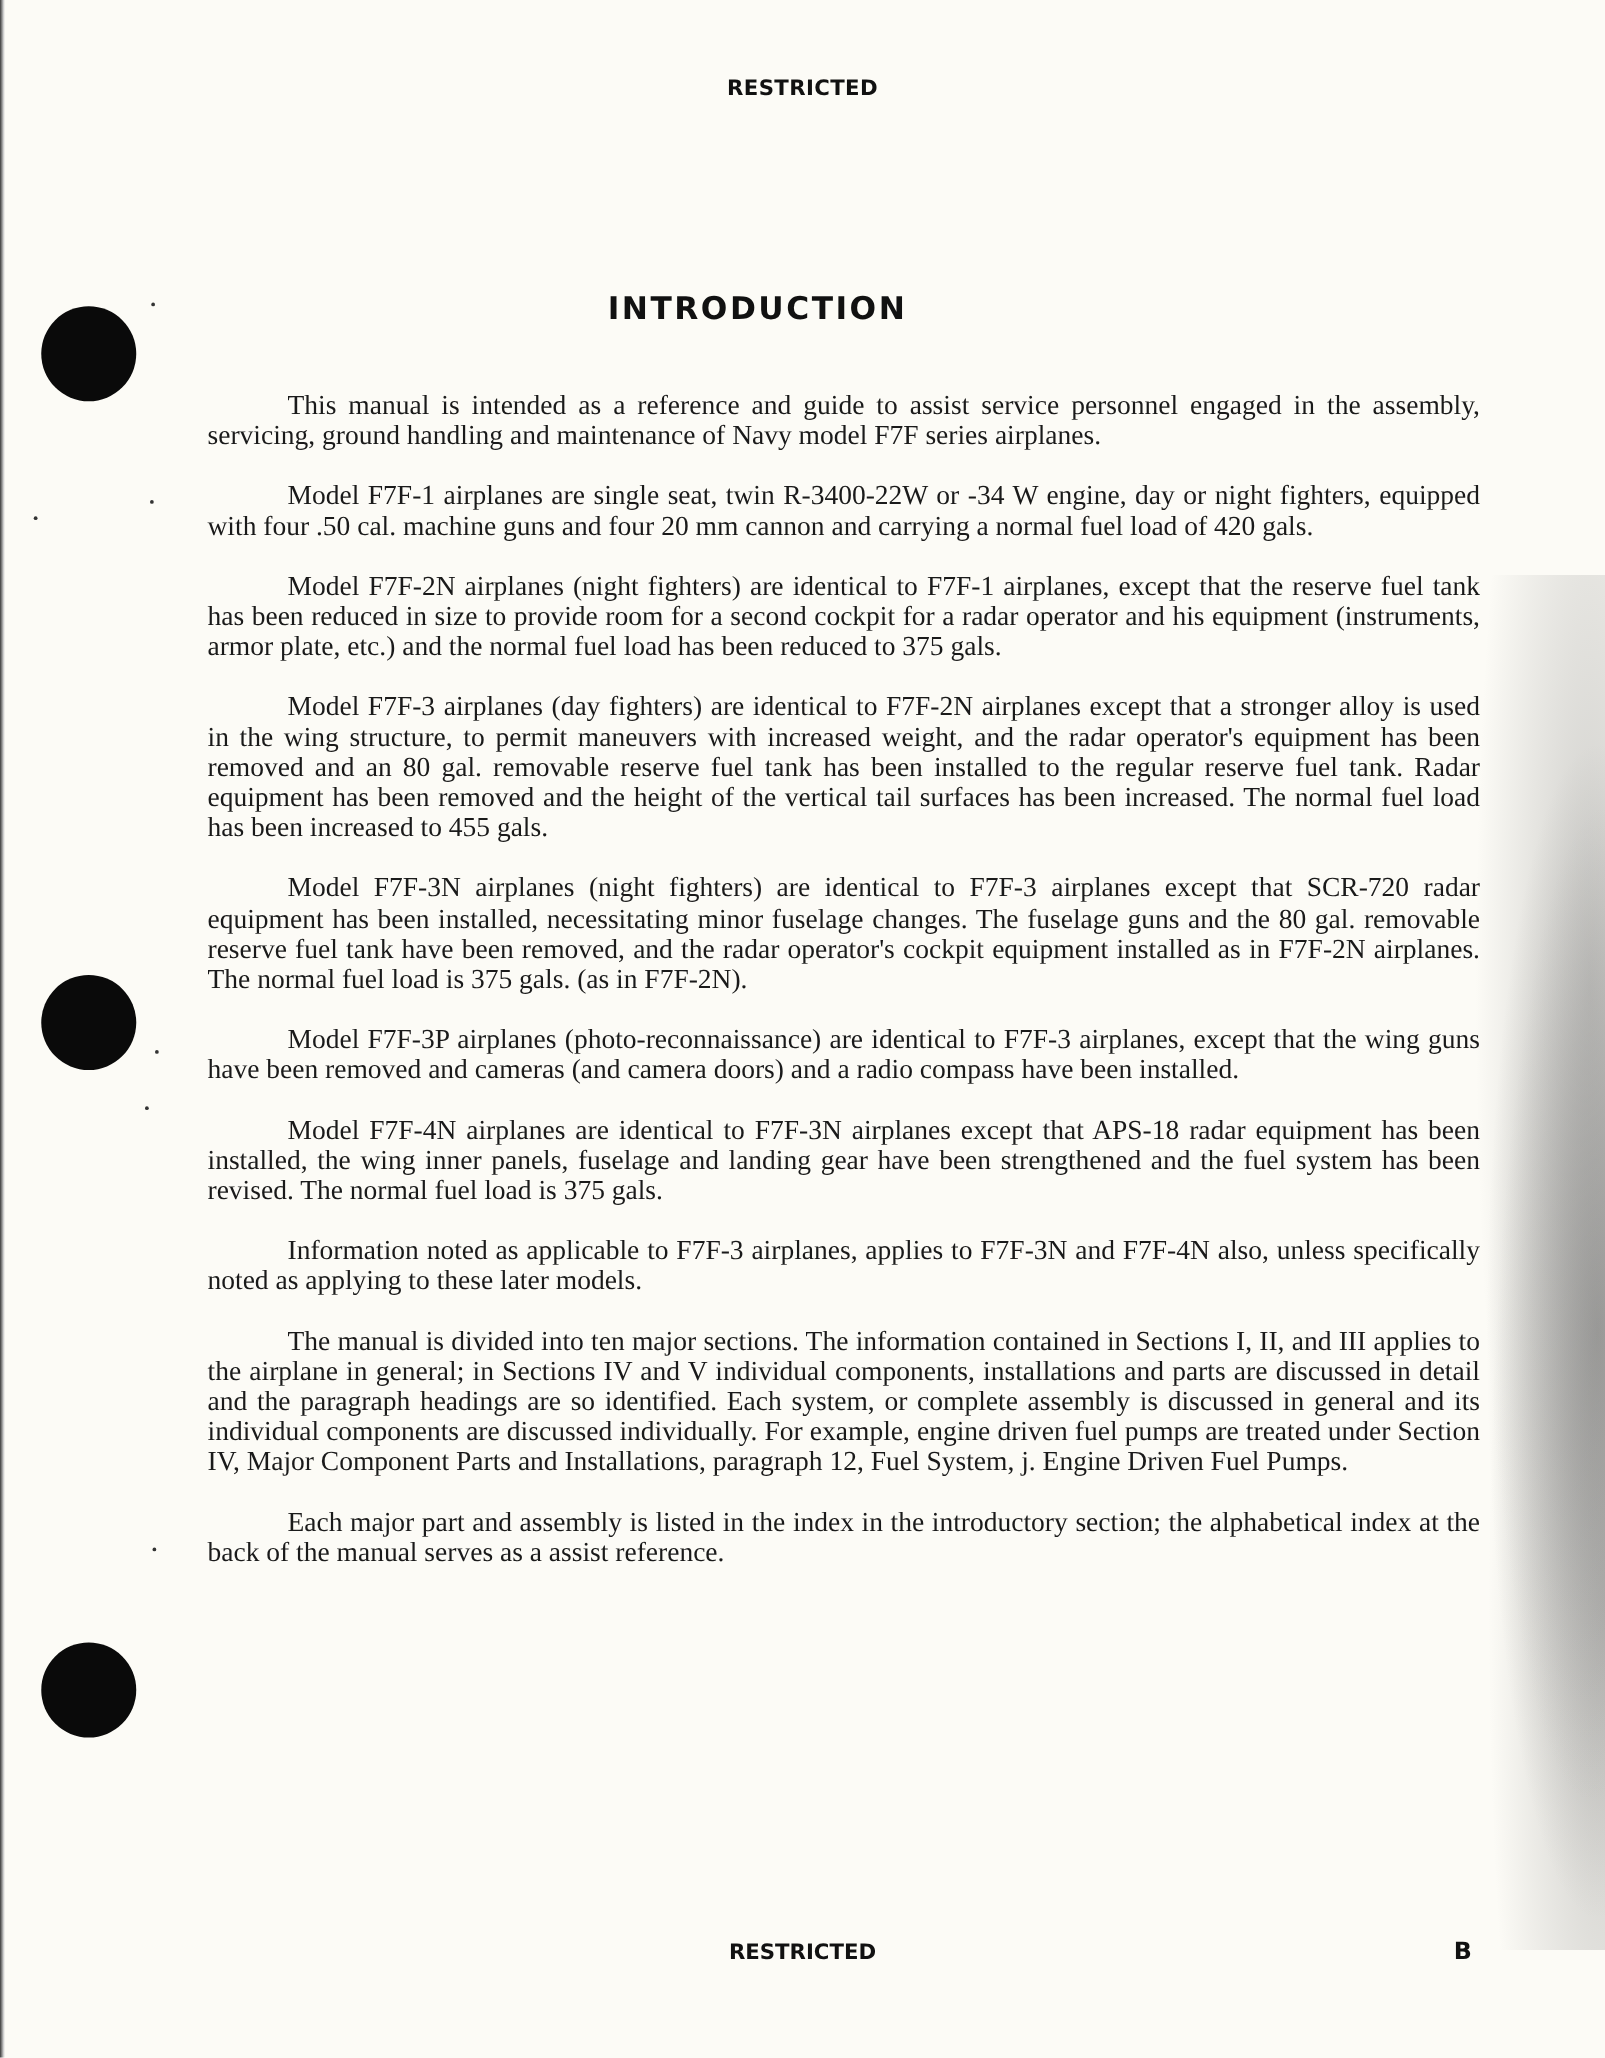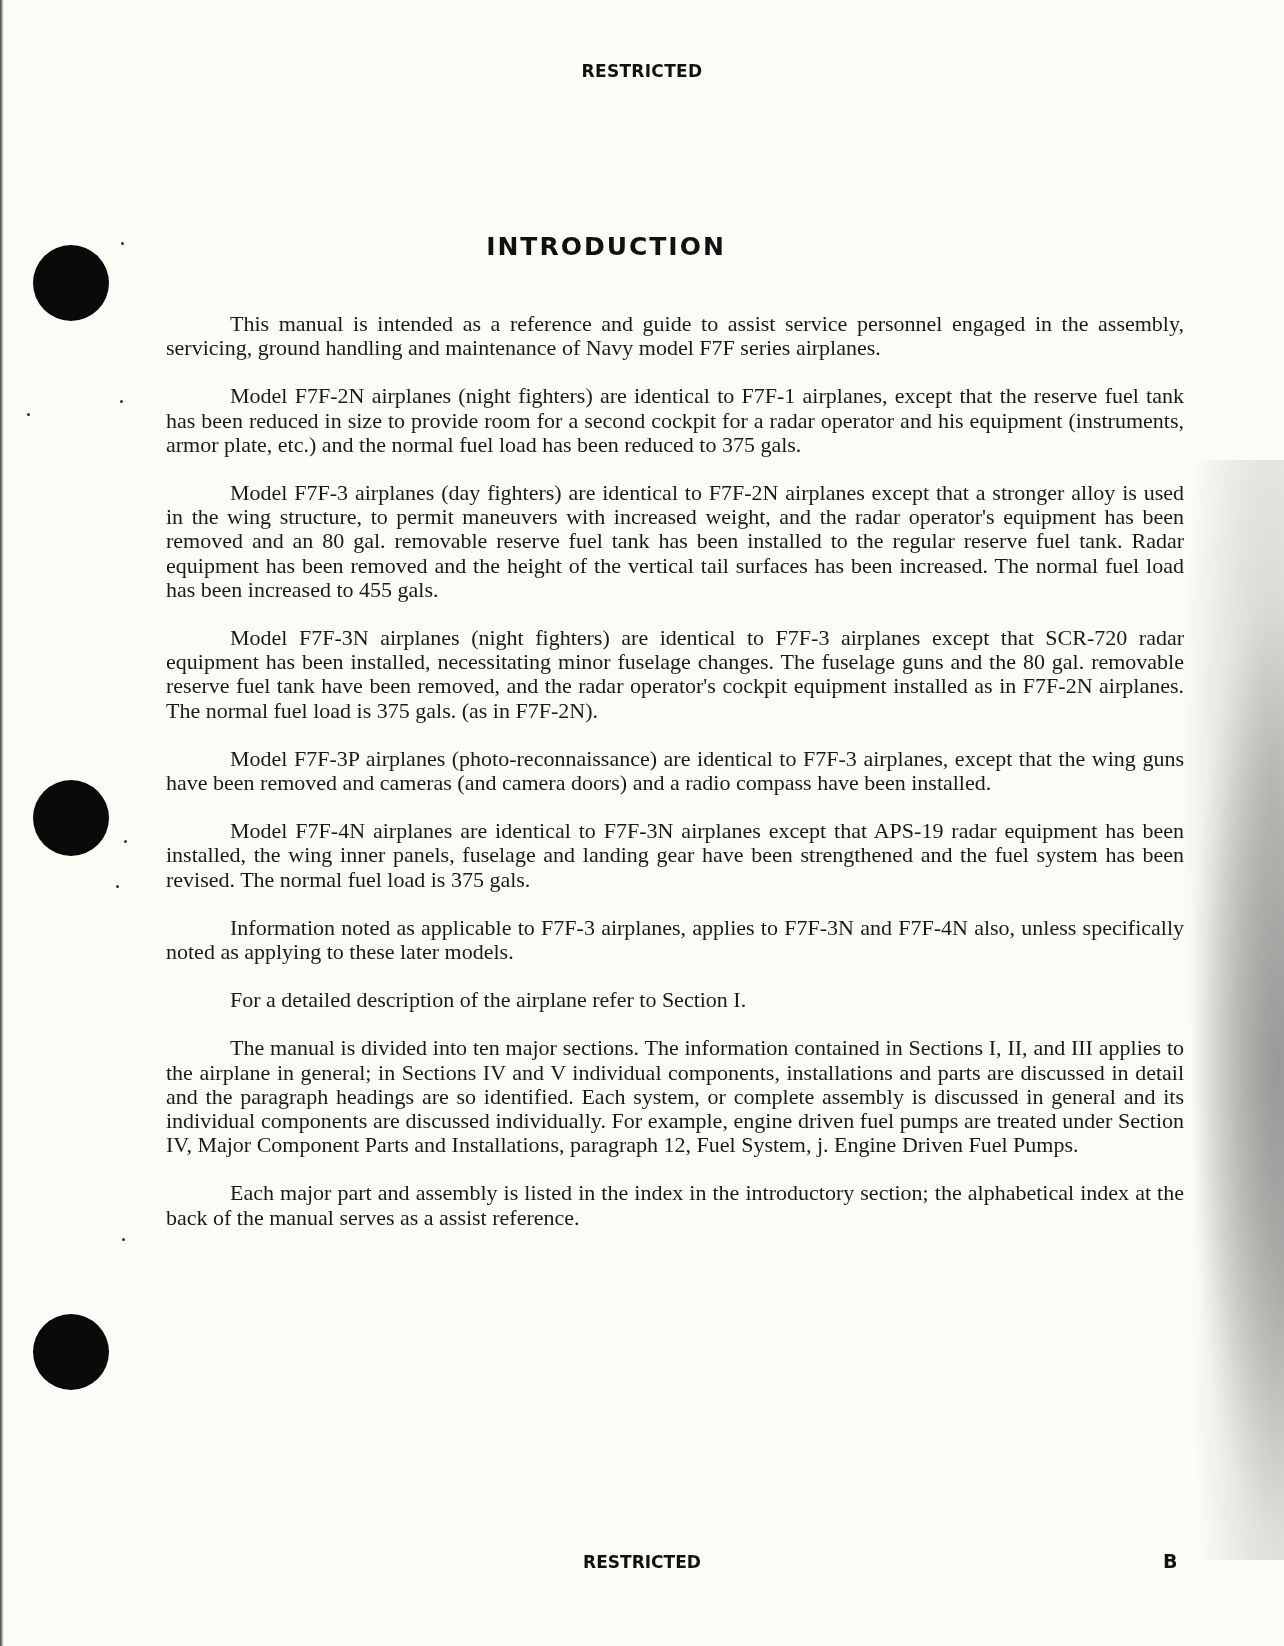--- a/index.html
+++ b/index.html
@@ -130,26 +130,26 @@
   <div class="speck" style="left:122px;top:1238px;"></div>
 
   <div class="header">
     <div>RESTRICTED</div>
   </div>
 
   <div class="title">INTRODUCTION</div>
 
   <div class="body-text">
     <p>This manual is intended as a reference and guide to assist service personnel engaged in the assembly, servicing, ground handling and maintenance of Navy model F7F series airplanes.</p>
+    <p>Model F7F-1 airplanes are single seat, twin R-3400-22W or -34 W engine, day or night fighters, equipped with four .50 cal. machine guns and four 20 mm cannon and carrying a normal fuel load of 420 gals.</p>
     <p>Model F7F-2N airplanes (night fighters) are identical to F7F-1 airplanes, except that the reserve fuel tank has been reduced in size to provide room for a second cockpit for a radar operator and his equipment (instruments, armor plate, etc.) and the normal fuel load has been reduced to 375 gals.</p>
     <p>Model F7F-3 airplanes (day fighters) are identical to F7F-2N airplanes except that a stronger alloy is used in the wing structure, to permit maneuvers with increased weight, and the radar operator's equipment has been removed and an 80 gal. removable reserve fuel tank has been installed to the regular reserve fuel tank. Radar equipment has been removed and the height of the vertical tail surfaces has been increased. The normal fuel load has been increased to 455 gals.</p>
     <p>Model F7F-3N airplanes (night fighters) are identical to F7F-3 airplanes except that SCR-720 radar equipment has been installed, necessitating minor fuselage changes. The fuselage guns and the 80 gal. removable reserve fuel tank have been removed, and the radar operator's cockpit equipment installed as in F7F-2N airplanes. The normal fuel load is 375 gals. (as in F7F-2N).</p>
     <p>Model F7F-3P airplanes (photo-reconnaissance) are identical to F7F-3 airplanes, except that the wing guns have been removed and cameras (and camera doors) and a radio compass have been installed.</p>
-    <p>Model F7F-4N airplanes are identical to F7F-3N airplanes except that APS-19 radar equipment has been installed, the wing inner panels, fuselage and landing gear have been strengthened and the fuel system has been revised. The normal fuel load is 375 gals.</p>
+    <p>Model F7F-4N airplanes are identical to F7F-3N airplanes except that APS-18 radar equipment has been installed, the wing inner panels, fuselage and landing gear have been strengthened and the fuel system has been revised. The normal fuel load is 375 gals.</p>
     <p>Information noted as applicable to F7F-3 airplanes, applies to F7F-3N and F7F-4N also, unless specifically noted as applying to these later models.</p>
-    <p>For a detailed description of the airplane refer to Section I.</p>
     <p>The manual is divided into ten major sections. The information contained in Sections I, II, and III applies to the airplane in general; in Sections IV and V individual components, installations and parts are discussed in detail and the paragraph headings are so identified. Each system, or complete assembly is discussed in general and its individual components are discussed individually. For example, engine driven fuel pumps are treated under Section IV, Major Component Parts and Installations, paragraph 12, Fuel System, j. Engine Driven Fuel Pumps.</p>
     <p>Each major part and assembly is listed in the index in the introductory section; the alphabetical index at the back of the manual serves as a assist reference.</p>
   </div>
 
   <div class="footer">RESTRICTED</div>
   <div class="page-number">B</div>
 </div>
 
 </body></html>

